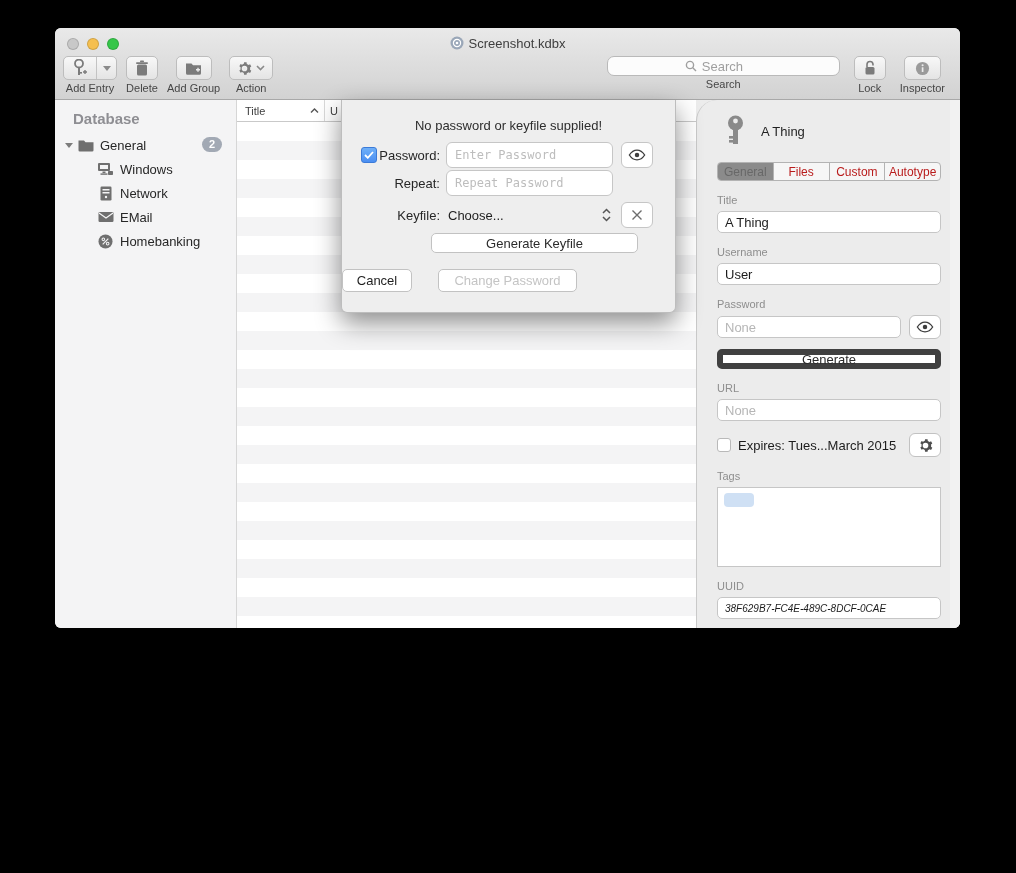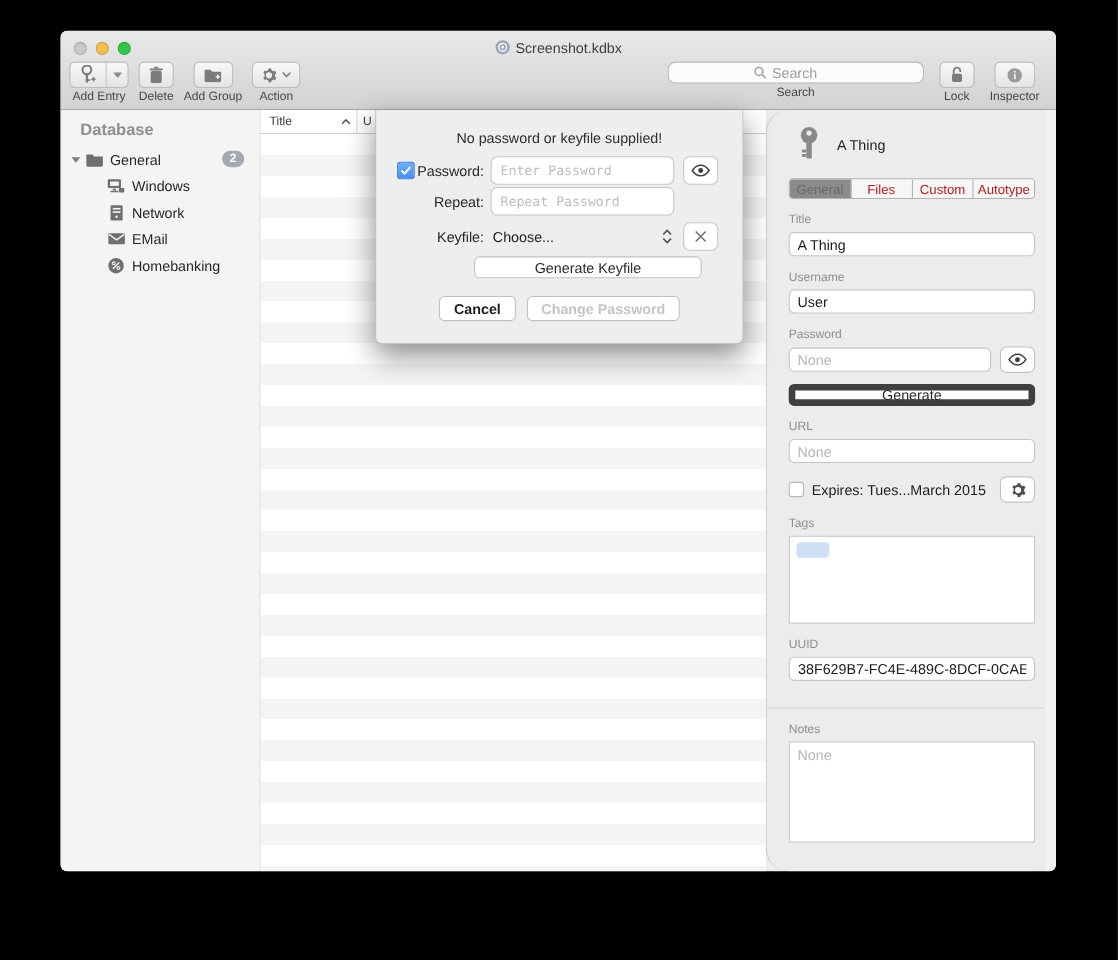--- a/index.html
+++ b/index.html
@@ -1,20 +1,20 @@
 <!DOCTYPE html>
 <html><head>
 <meta charset="utf-8">
 <style>
   * { margin:0; padding:0; box-sizing:border-box; }
   html,body { width:1016px; height:873px; background:#000; font-family:"Liberation Sans", sans-serif; -webkit-font-smoothing:antialiased; }
   .stage { position:relative; width:1016px; height:873px; background:#000; overflow:hidden; }
 
   
-  .window { position:absolute; left:55px; top:28px; width:905px; height:764px;
+  .window { position:absolute; left:55px; top:28px; width:905px; height:600px;
             border-radius:6px; overflow:hidden; background:#ececec;
             box-shadow:0 22px 60px rgba(0,0,0,.65); }
 
   
   .chrome { position:absolute; left:0; top:0; width:100%; height:72px;
             background:linear-gradient(#e9e9e9,#d2d2d2); border-bottom:1px solid #a8a8a8; }
   .traffic { position:absolute; left:12px; top:10px; display:flex; gap:8px; }
   .light { width:12px; height:12px; border-radius:50%; border:1px solid rgba(0,0,0,.15); }
   .win-title { position:absolute; left:0; right:0; top:6px; height:18px; display:flex;
                justify-content:center; align-items:center; gap:5px; font-size:13px; color:#3e3e3e; }
@@ -99,21 +99,21 @@
   .d-label { width:85px; text-align:right; font-size:13px; color:#262626; padding-right:6px; }
   .d-label.no-cb { margin-left:16px; }
   .d-input { width:167px; height:26px; background:#fff; border:1px solid #c6c6c6; border-radius:6px;
              font-family:"DejaVu Sans Mono",monospace; font-size:12px; color:#222; padding:0 8px; outline:none; }
   .d-input::placeholder { color:#bdbdbd; }
   .d-sq { width:32px; height:26px; background:#fff; border:1px solid #c6c6c6; border-radius:6px; margin-left:8px;
           display:flex; align-items:center; justify-content:center; }
   .popup { width:167px; display:flex; align-items:center; justify-content:space-between; font-size:13px; color:#1e1e1e; padding:0 2px; }
   .gen-key { position:absolute; left:89px; top:133px; width:207px; height:20px; background:#fff; border:1px solid #c2c2c2;
              border-radius:5px; font-size:13px; color:#2b2b2b; display:flex; align-items:center; justify-content:center; }
-  .sheet-btns { position:absolute; left:0; right:0; top:169px; display:flex; justify-content:center; gap:10px;font-weight:bold; }
+  .sheet-btns { position:absolute; left:0; right:0; top:169px; display:flex; gap:26px; }
   .sheet-btn { height:23px; background:#fff; border:1px solid #c2c2c2; border-radius:5px; font-size:13px;
                display:flex; align-items:center; justify-content:center; }
   .cancel { width:70px; color:#1e1e1e; }
   .confirm { width:139px; color:#c4c4c4; }
 
   svg { display:block; }
 </style>
 </head>
 <body>
 
@@ -361,21 +361,21 @@
             </span>
           </div>
         </div>
 
         <div class="insp-label">Tags</div>
         <div class="tags-box">
           <div class="tag-pill"></div>
         </div>
 
         <div class="insp-label">UUID</div>
-        <input class="field" type="text" style="font-size: 13px;" value="38F629B7-FC4E-489C-8DCF-0CAE">
+        <input class="field" type="text" style="font-size: 10px; font-style: italic;" value="38F629B7-FC4E-489C-8DCF-0CAE">
 
         <div class="insp-divider"></div>
         <div class="insp-label">Notes</div>
         <textarea class="notes-box" placeholder="None" style=""></textarea>
       </div>
     </div>
 
     <div class="sheet">
       <div class="sheet-msg">No password or keyfile supplied!</div>
 

